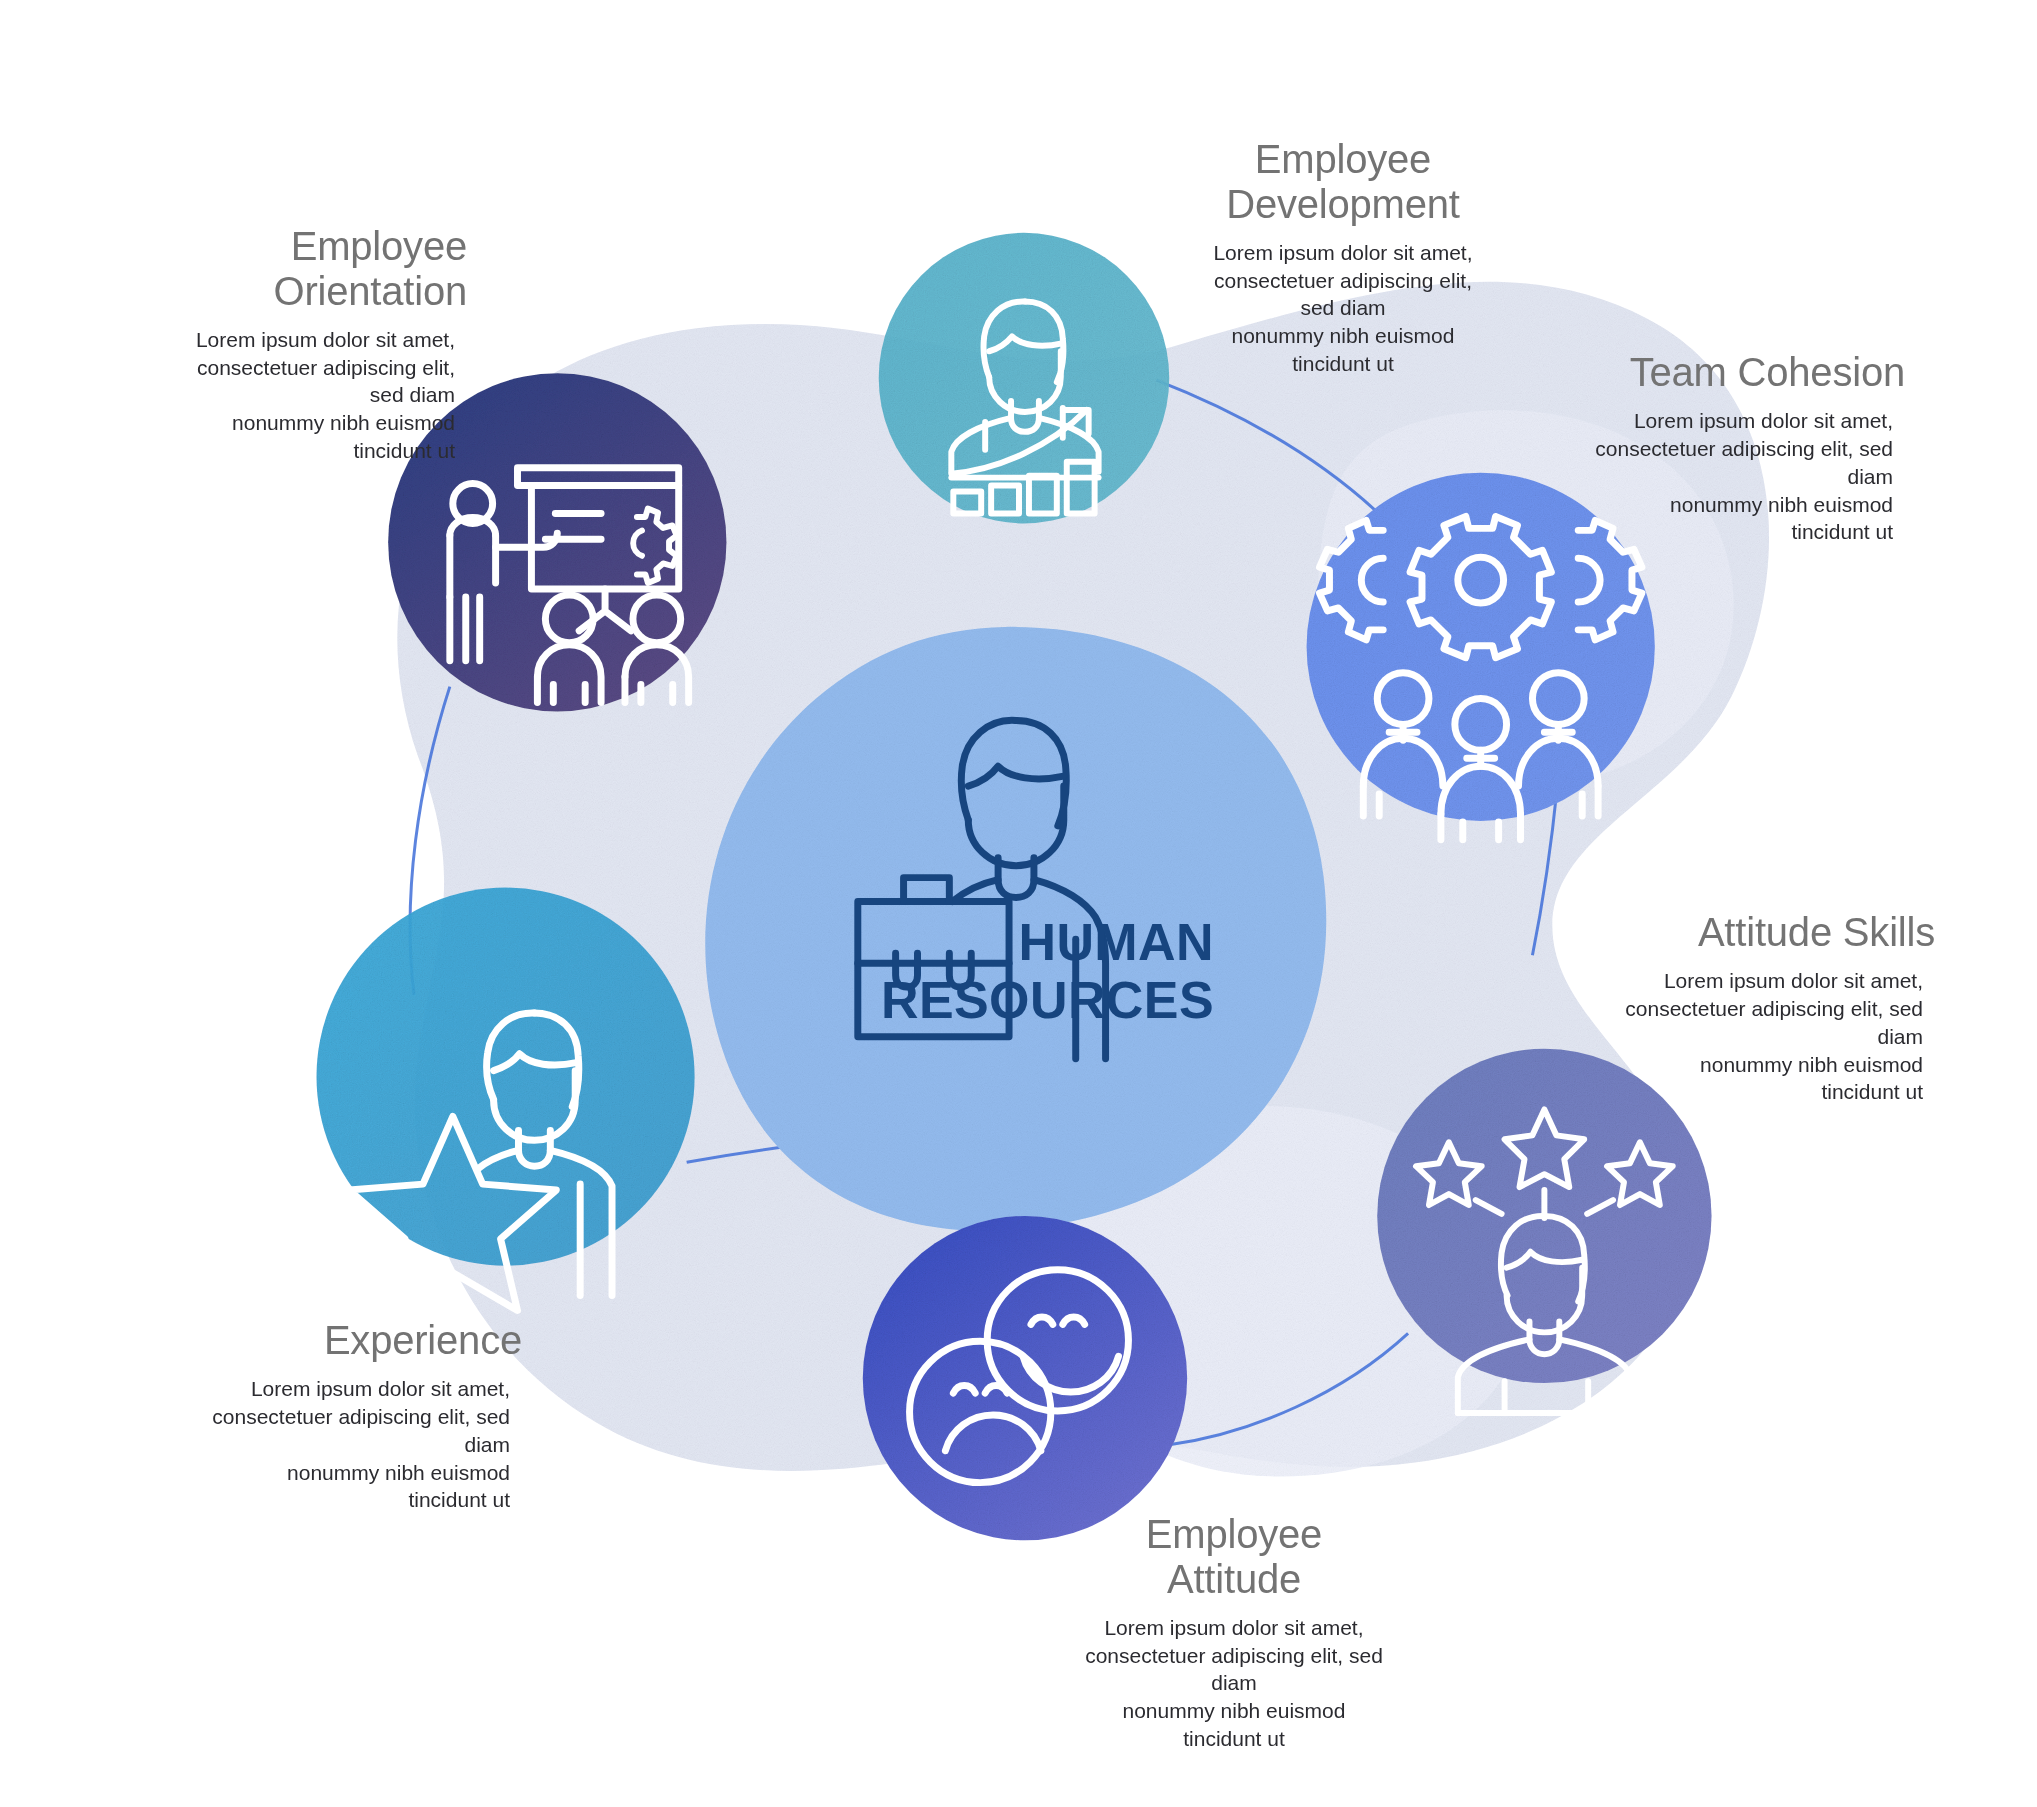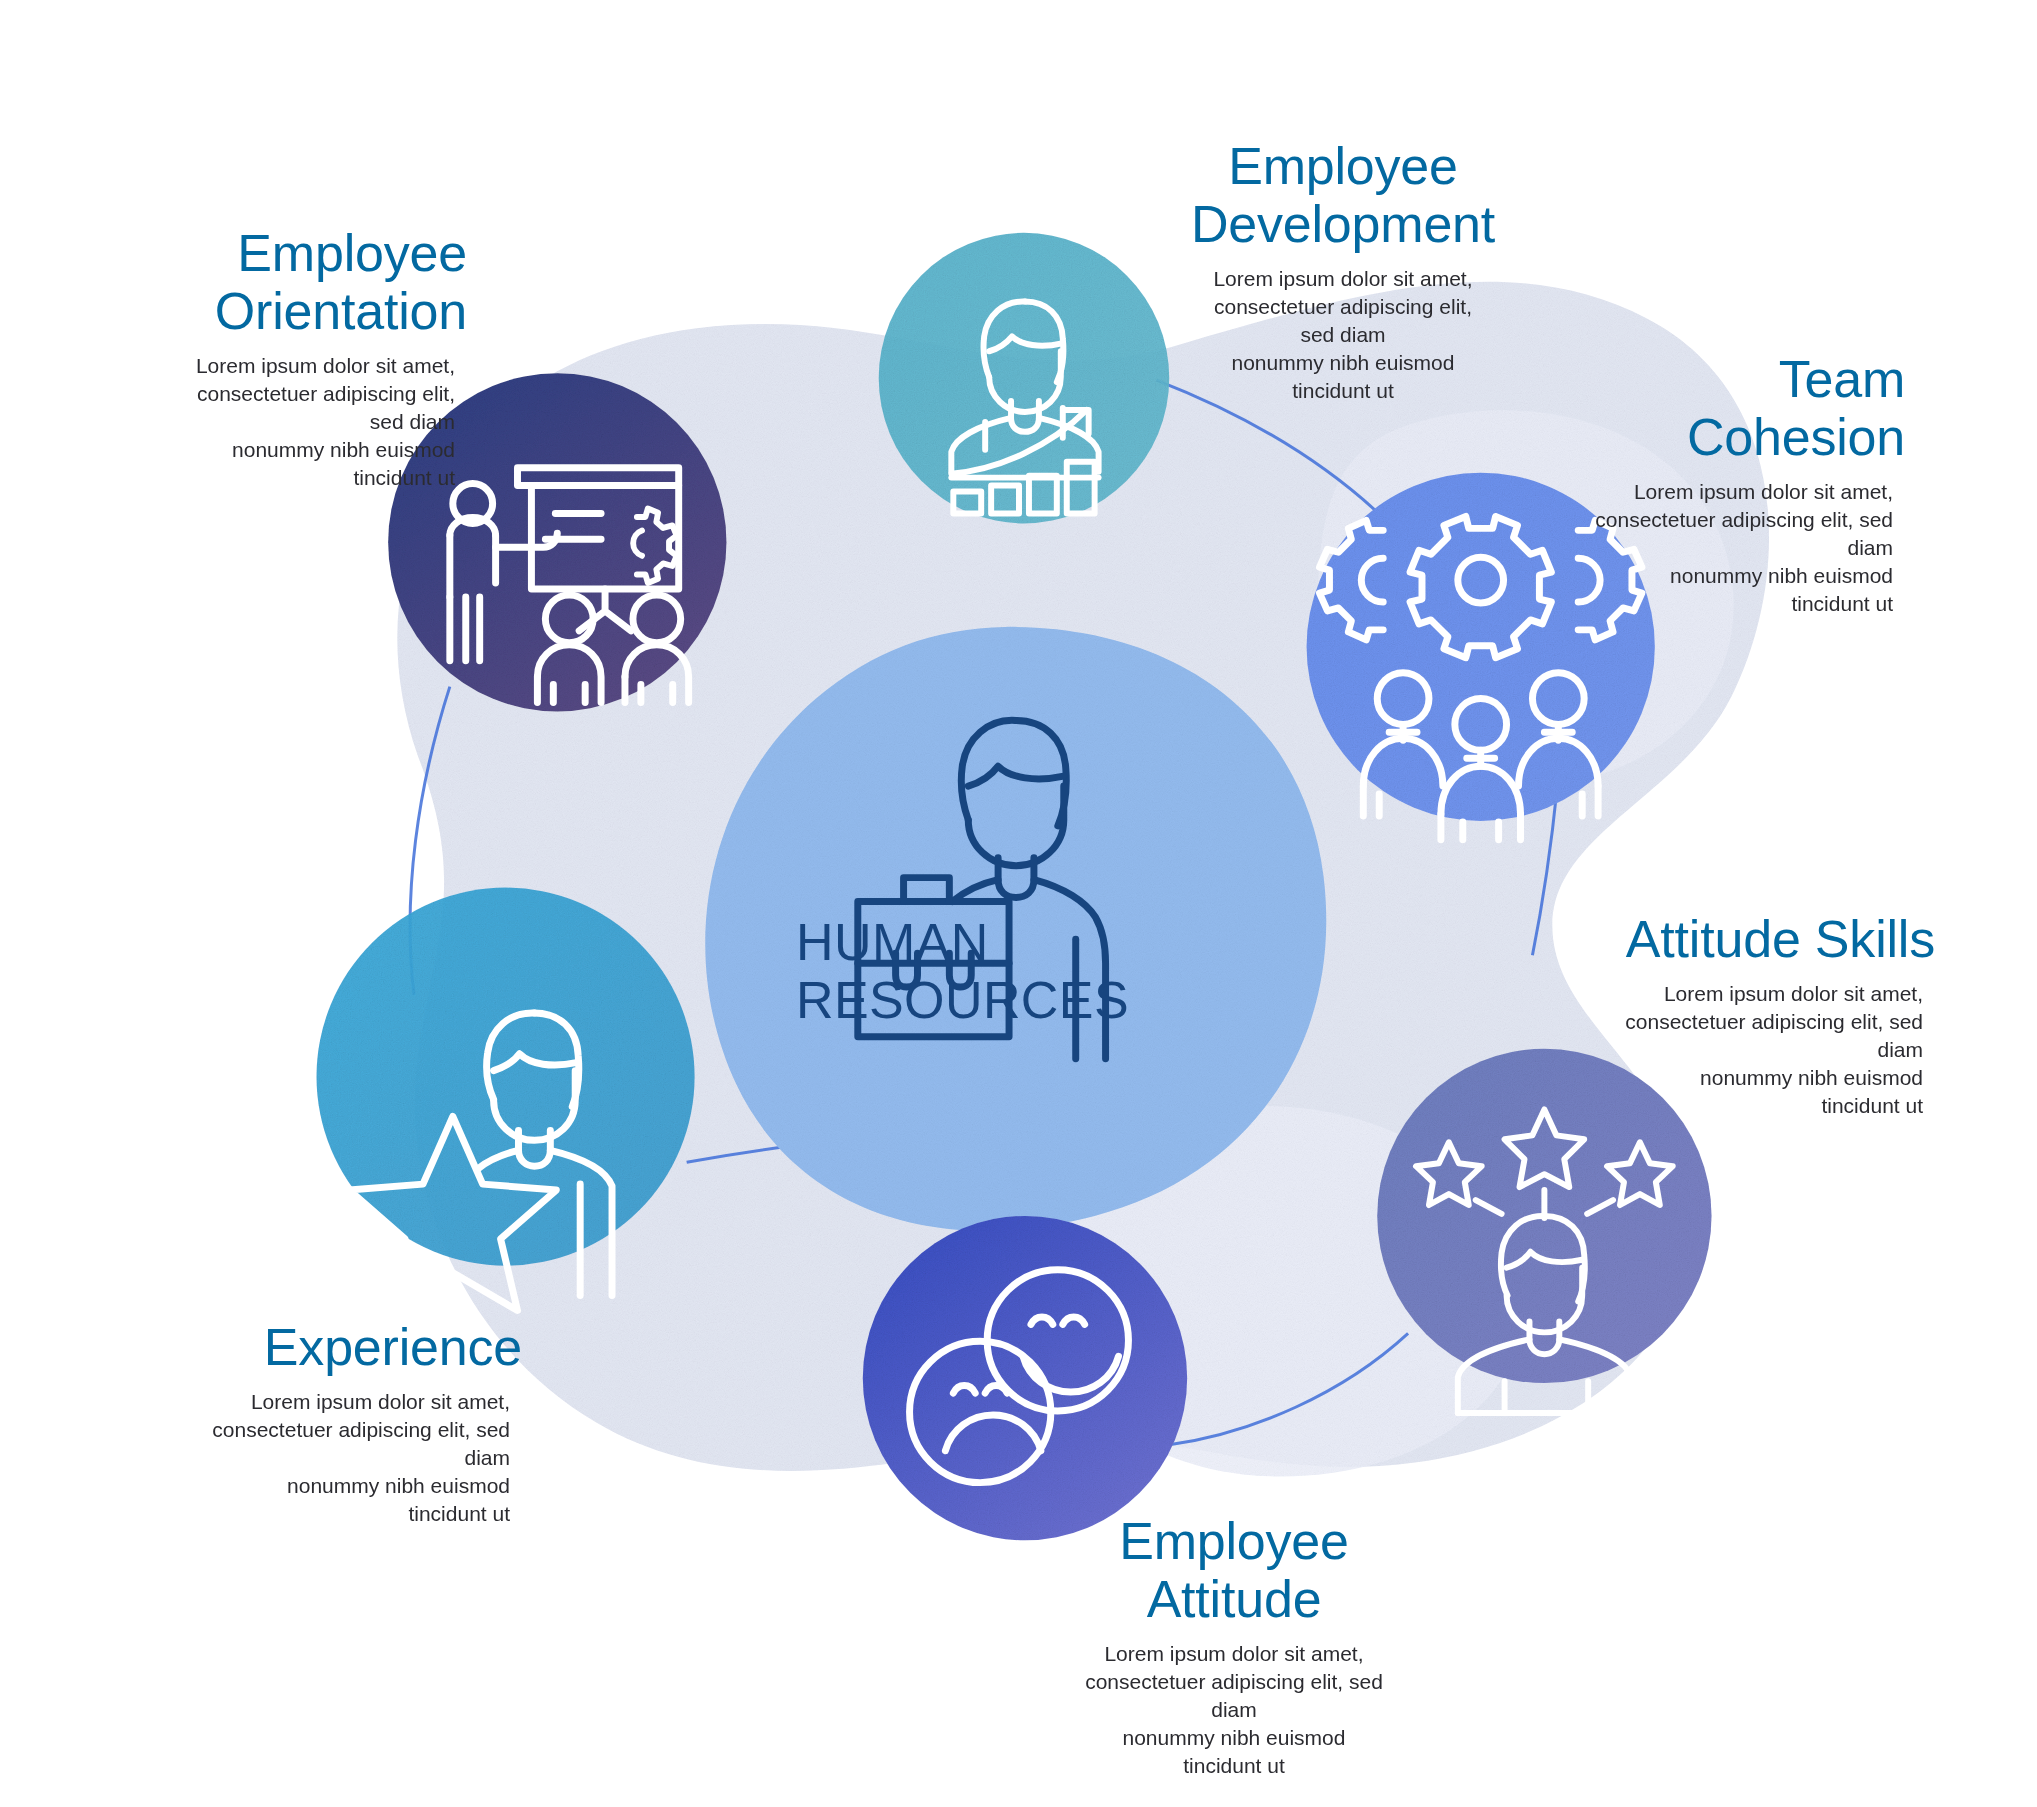--- a/index.html
+++ b/index.html
@@ -27,24 +27,24 @@
     left: 0; top: 0;
     width: 2038px;
     height: 1808px;
   }
 
   
   .label-block {
     position: absolute;
   }
   .label-block .heading {
-    font-size: 52px;
+    font-size: 40px;
     font-weight: 400;
     line-height: 1.12;
-    color: #0369a1;
+    color: #737373;
     letter-spacing: -0.2px;
     white-space: pre-line;
     margin: 0 0 10px 0;
   }
   .label-block .body {
     font-size: 21px;
     line-height: 1.33;
     color: #2b2b30;
     white-space: pre-line;
     margin: 12px;
@@ -60,24 +60,24 @@
   #lbl-skills       { left: 1607px; top: 910px;  width: 328px; }
   #lbl-experience   { left: 194px;  top: 1318px; width: 328px; }
   #lbl-attitude     { left: 1070px; top: 1512px; width: 328px; }
 
   
   #center-caption {
     position: absolute;
     left: 796px;
     top: 913px;
     width: 418px;
-    text-align: left;
+    text-align: right;
     color: #17457f;
     font-size: 52px;
-    font-weight: 400;
+    font-weight: 700;
     line-height: 1.12;
     letter-spacing: 0.4px;
     white-space: pre-line;
   }
 </style>
 </head>
 <body>
 
 <div id="stage">
 

